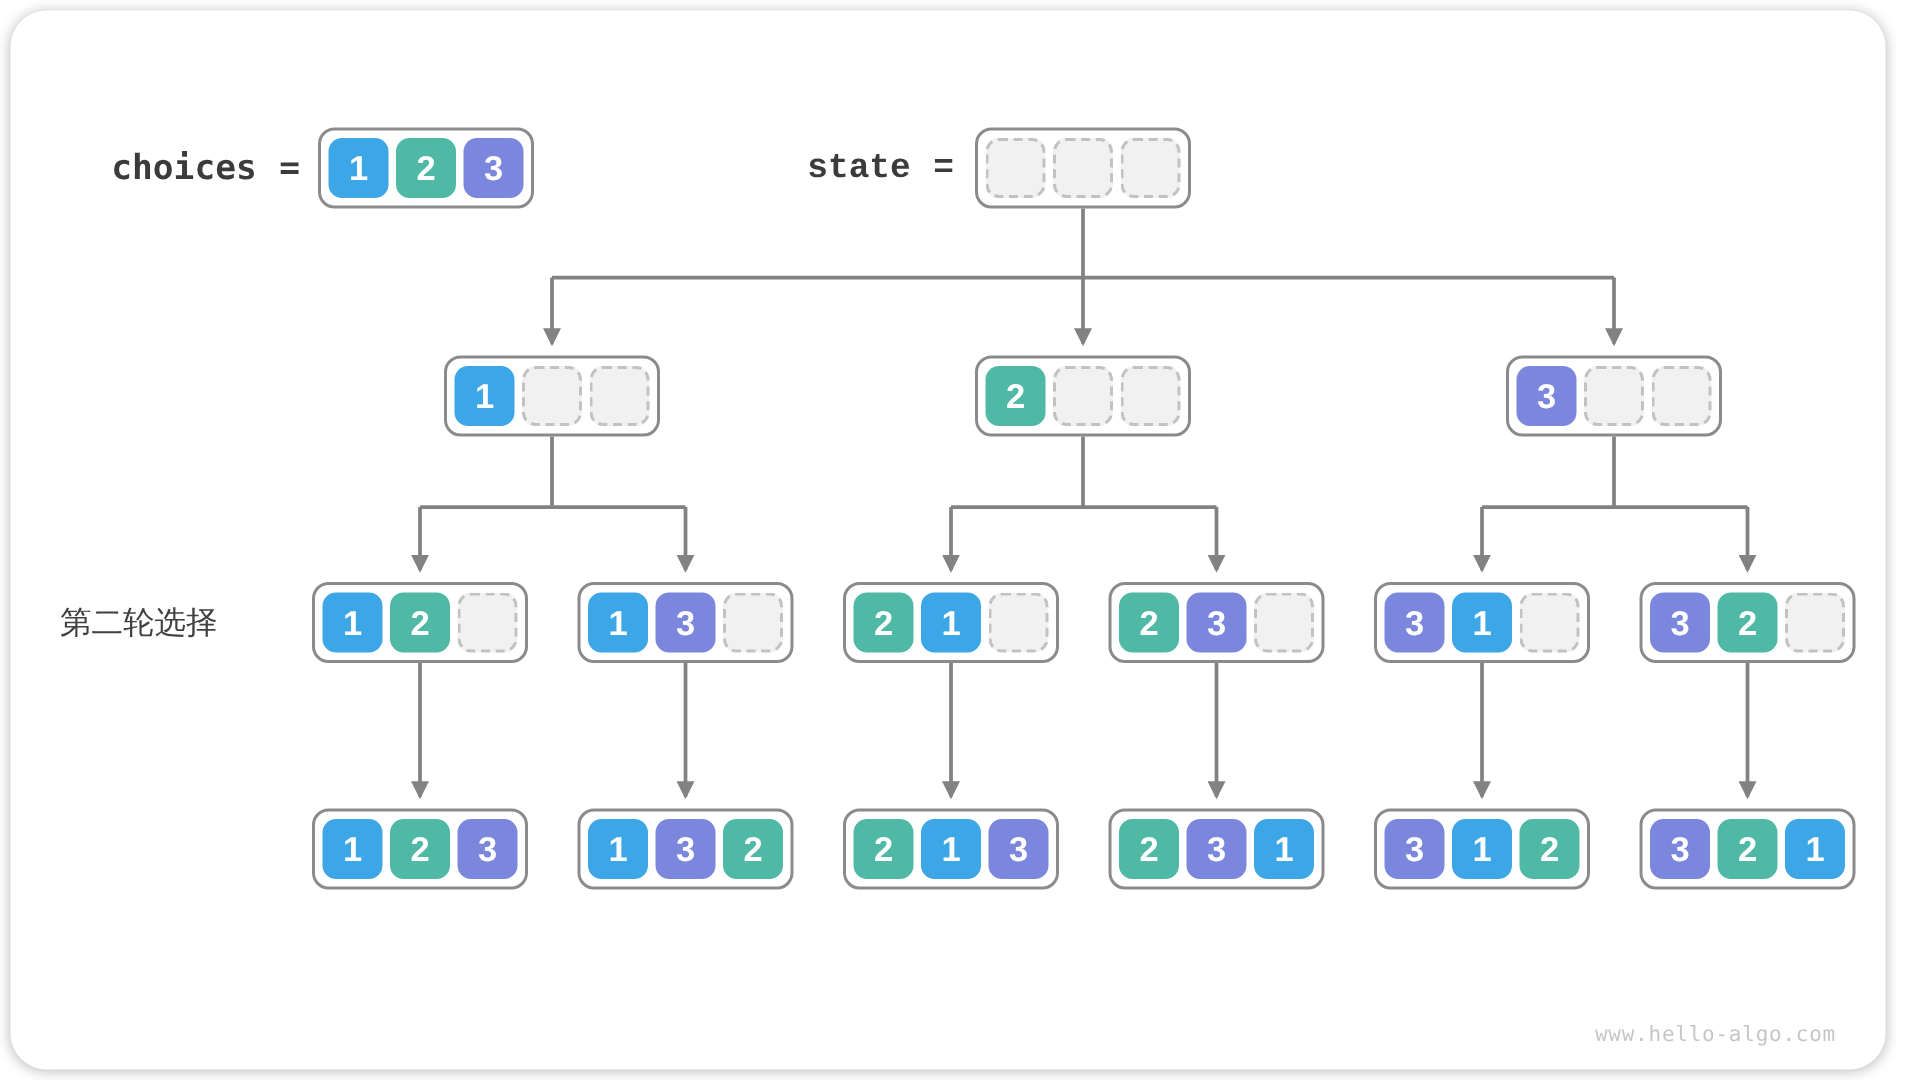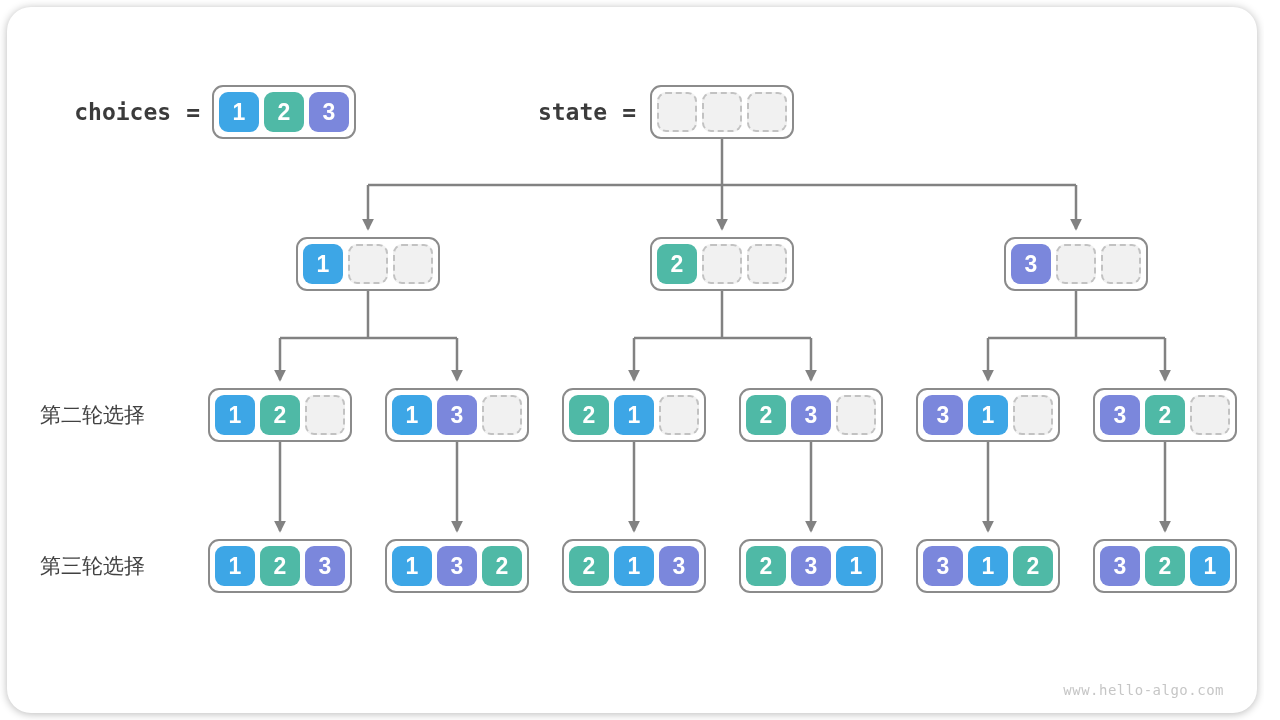--- a/index.html
+++ b/index.html
@@ -125,27 +125,26 @@
         <path d="M988,442 V531" marker-end="url(#arrowhead)"></path>
         <path d="M1165,442 V531" marker-end="url(#arrowhead)"></path>
       </g>
   </svg>
 
   <div class="hdr-label" style="left:0; top:85px; width:200px;">
     <span>choices</span>
       <span>=</span>
   </div>
 
-  <div class="hdr-label" style="left:0; top:85px; width:636px;">
+  <div class="hdr-label" style="left:0; top:85px; width:636px;font-family:Liberation Mono, monospace;">
     <span>state</span>
       <span>=</span>
   </div>
 
   <div class="row-label" style="top:388px;">第二轮选择</div>
-  <div class="row-label" style="top:539px;">第三轮选择</div>
 
   <div id="nodes-layer">
       <div class="node" style="left: 212px; top: 85px;">
         <div class="cell" style="background: rgb(61, 166, 230);">1</div>
         <div class="cell" style="background: rgb(79, 185, 166);">2</div>
         <div class="cell" style="background: rgb(123, 135, 220);">3</div>
       </div>
       <div class="node" style="left: 650px; top: 85px;">
         <div class="cell empty"></div>
         <div class="cell empty"></div>

